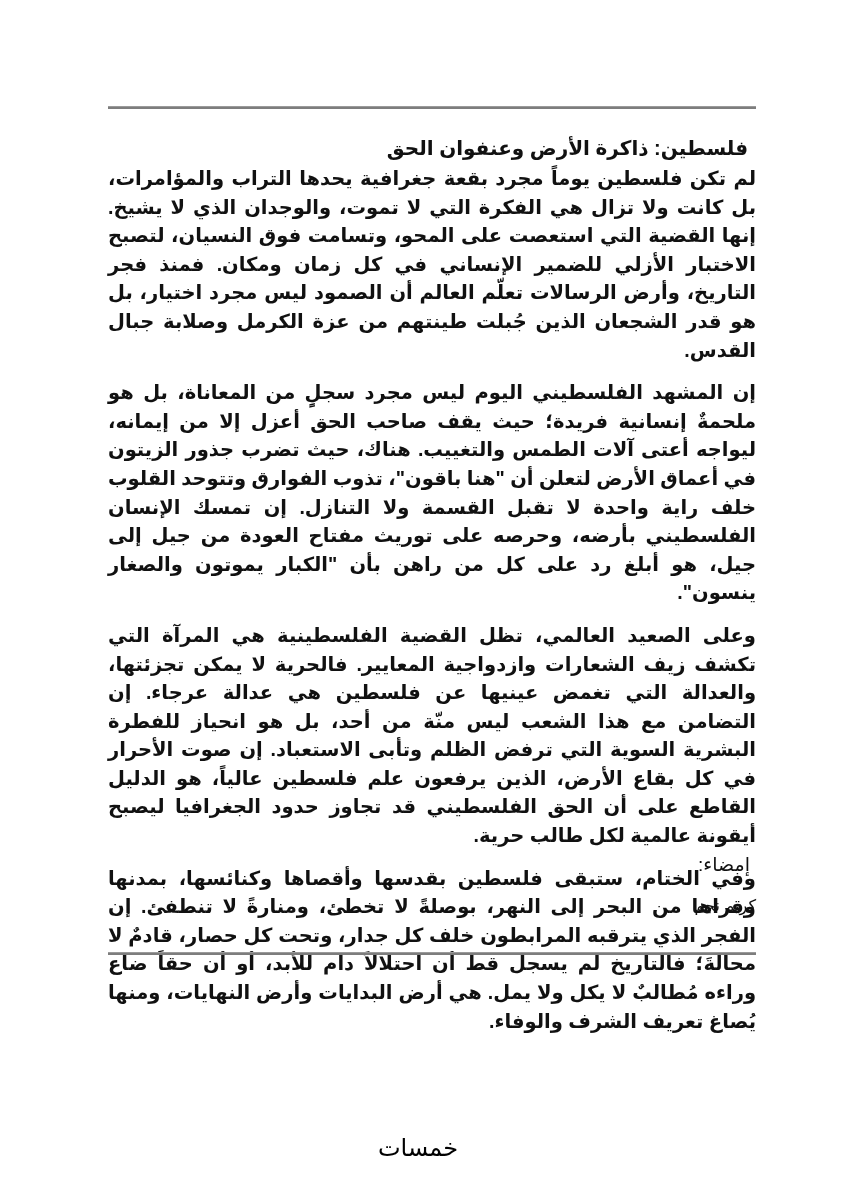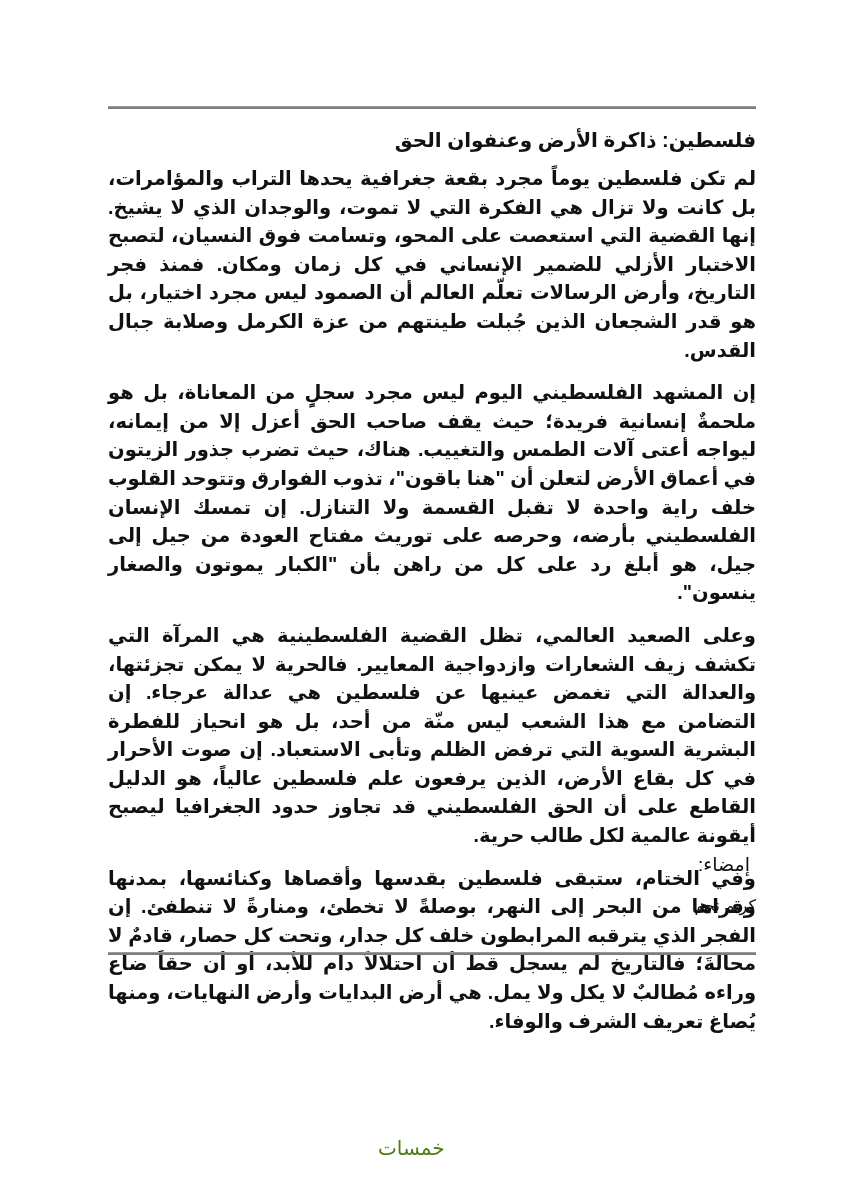--- a/index.html
+++ b/index.html
@@ -32,21 +32,21 @@
     box-sizing: border-box;
   }
   .rule-top { top: 106px; }
   .rule-bottom { top: 952px; }
 
   .title {
     position: absolute;
     top: 126px;
     right: 0;
     width: 648px;
-    margin: 0;
+    margin: 8px;
     font-size: 20px;
     font-weight: bold;
     line-height: 28px;
     text-align: right;
     color: #111;
   }
   .body {
     position: absolute;
     top: 164px;
     right: 0;
@@ -85,23 +85,23 @@
     right: 0;
     margin: 0;
     font-size: 19px;
     line-height: 26px;
     color: #111;
   }
   .watermark {
     position: absolute;
     left: 378px;
     top: 1128px;
-    font-size: 20px;
+    font-size: 24px;
     line-height: 40px;
-    color: #4d7c0f;
+    color: #000000;
     letter-spacing: 1px;
   }
 </style>
 </head>
 <body>
 
 <div class="page">
   <div class="rule rule-top"></div>
 
   <h1 class="title">فلسطين: ذاكرة الأرض وعنفوان الحق</h1>

